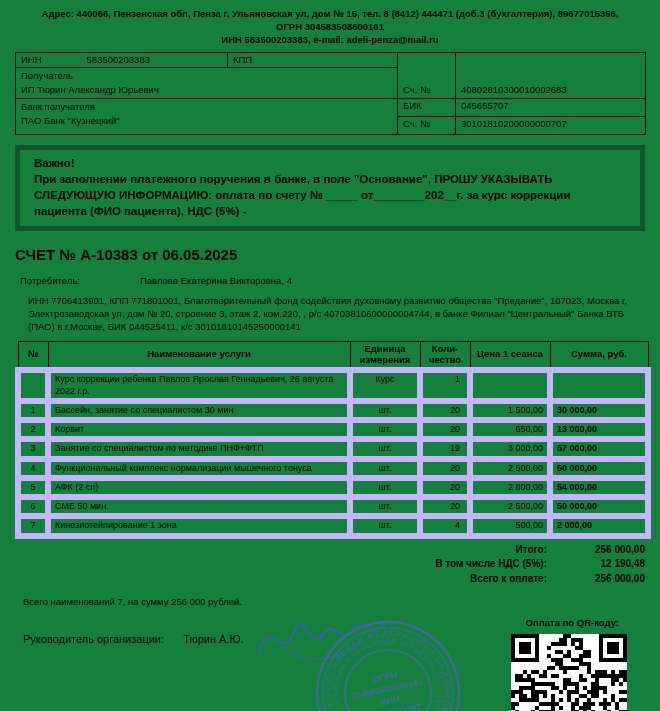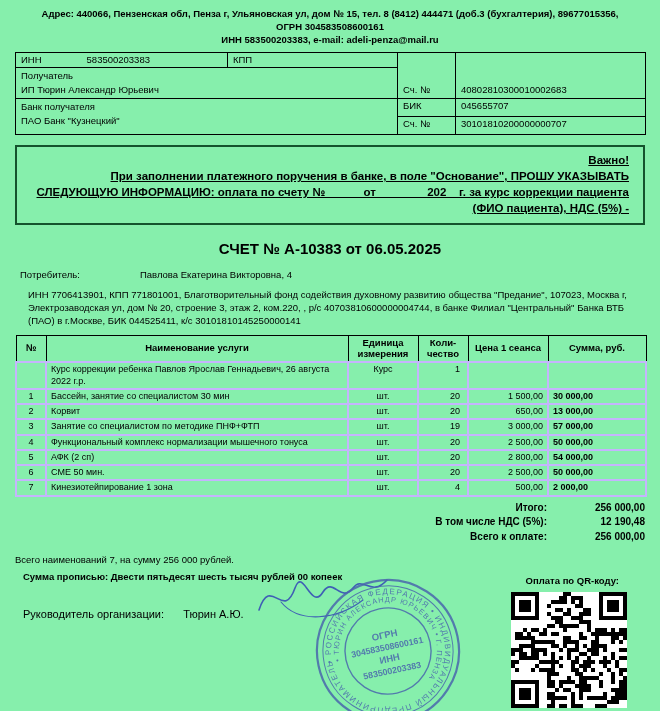--- a/index.html
+++ b/index.html
@@ -1,62 +1,62 @@
 <!DOCTYPE html>
 <html><head>
 <meta charset="utf-8">
 <style>
   * { margin: 0; padding: 0; box-sizing: border-box; }
   html, body { background: #ffffff; }
   body { font-family: "Liberation Sans", "DejaVu Sans", sans-serif; color: #000; }
-  .page { width: 660px; height: 711px; padding: 8px 15px 4px 15px; background: #86efac; overflow: hidden; position: relative; }
+  .page { width: 660px; height: 711px; padding: 8px 15px 4px 15px; background: #15803d; overflow: hidden; position: relative; }
 
   
   .org-header { text-align: center; font-size: 9.5px; font-weight: bold; line-height: 1.35; }
 
   
   .bank-table { width: 100%; border-collapse: collapse; margin-top: 6px; font-size: 9.5px; table-layout: fixed; }
   .bank-table td { border: 1px solid #000; padding: 1px 5px; vertical-align: top; }
   .bank-table .inn-val { margin-left: 45px; }
   .bank-table .acc-cell { vertical-align: bottom; padding-bottom: 3px; }
   .bank-table .two-line div { line-height: 1.45; }
   .bank-table .r1 td { height: 15px; }
   .bank-table .r2 td { height: 30px; }
   .bank-table .r3 td, .bank-table .r4 td { height: 18px; margin-top: 20px; }
 
   
-  .notice { border: 2px solid #14532d; margin-top: 10px; padding: 5px 14px 7px 14px; text-align: right; font-weight: bold; font-size: 11.5px; line-height: 1.4; text-decoration: underline; }
-
-  
-  .invoice-title { text-align: center; font-size: 15px; font-weight: bold; margin: 15px 0 12px 0; }
+  .notice { border: 5px solid #14532d; margin-top: 10px; padding: 5px 14px 7px 14px; text-align: left; font-weight: bold; font-size: 11.5px; line-height: 1.4; }
+
+  
+  .invoice-title { text-align: left; font-size: 15px; font-weight: bold; margin: 15px 0 12px 0; }
 
   
   .party-row { display: flex; font-size: 9.5px; margin: 0 0 7px 5px; line-height: 1.35; }
   .party-label { width: 112px; flex: 0 0 112px; }
   .party-value { flex: 1; padding-left: 8px; }
 
   
   .services-table { width: 100%; border-collapse: collapse; font-size: 9px; table-layout: fixed; }
   .services-table th { border: 1px solid #000; font-size: 9.5px; font-weight: bold; text-align: center; vertical-align: middle; padding: 2px 2px; line-height: 1.15; }
-  .services-table td { border: 2px solid #c4b5fd; padding: 1px 4px; vertical-align: top; line-height: 1.25; }
+  .services-table td { border: 6px solid #c4b5fd; padding: 1px 4px; vertical-align: top; line-height: 1.25; }
   .services-table .c-num { text-align: center; }
   .services-table .c-name { text-align: left; }
   .services-table .c-unit { text-align: center; }
   .services-table .c-qty { text-align: right; padding-right: 7px; }
   .services-table .c-price { text-align: right; }
   .services-table .c-sum { text-align: left; font-weight: bold; }
 
   
   .totals { margin-top: 4px; }
   .totals-row { display: flex; justify-content: flex-end; font-size: 10px; font-weight: bold; line-height: 1.45; }
   .t-value { width: 98px; text-align: right; }
 
   
   .bottom { position: relative; height: 172px; margin-top: 10px; }
-  .items-count { font-size: 9.5px; }
+  .items-count { font-size: 9.5px; margin-left: 8px; }
   .amount-words { font-size: 9.5px; font-weight: bold; margin-top: 6px; margin-left: 8px; }
   .qr-label { position: absolute; top: 21px; right: 26px; font-size: 9.5px; font-weight: bold; }
   .qr-code { position: absolute; top: 38px; right: 18px; width: 116px; height: 116px; }
   .director-line { margin-top: 26px; margin-left: 8px; font-size: 11px; }
   .director-name { margin-left: 16px; }
   .signature-svg { position: absolute; left: 238px; top: 12px; pointer-events: none; }
   .stamp-svg { position: absolute; left: 298px; top: 22px; pointer-events: none; }
 </style>
 </head>
 <body>
@@ -226,24 +226,20 @@
       <span class="t-value">12 190,48</span>
     </div>
     <div class="totals-row">
       <span>Всего к оплате:</span>
       <span class="t-value">256 000,00</span>
     </div>
   </div>
 
   <div class="bottom">
     <div class="items-count">Всего наименований 7, на сумму 256 000 рублей.</div>
-    <div class="amount-words">
-      <span>Сумма прописью:</span>
-      <span>Двести пятьдесят шесть тысяч рублей 00 копеек</span>
-    </div>
     <div class="qr-label">Оплата по QR-коду:</div>
     <div class="qr-code"><svg width="116" height="116" viewBox="0 0 116 116">
           <rect width="100%" height="100%" fill="#fff"></rect>
           <rect x="52" y="0" width="4" height="4" fill="#000000"></rect>
           <rect x="56" y="0" width="4" height="4" fill="#000000"></rect>
           <rect x="48" y="4" width="4" height="4" fill="#000000"></rect>
           <rect x="52" y="4" width="4" height="4" fill="#000000"></rect>
           <rect x="60" y="4" width="4" height="4" fill="#000000"></rect>
           <rect x="64" y="4" width="4" height="4" fill="#000000"></rect>
           <rect x="68" y="4" width="4" height="4" fill="#000000"></rect>

